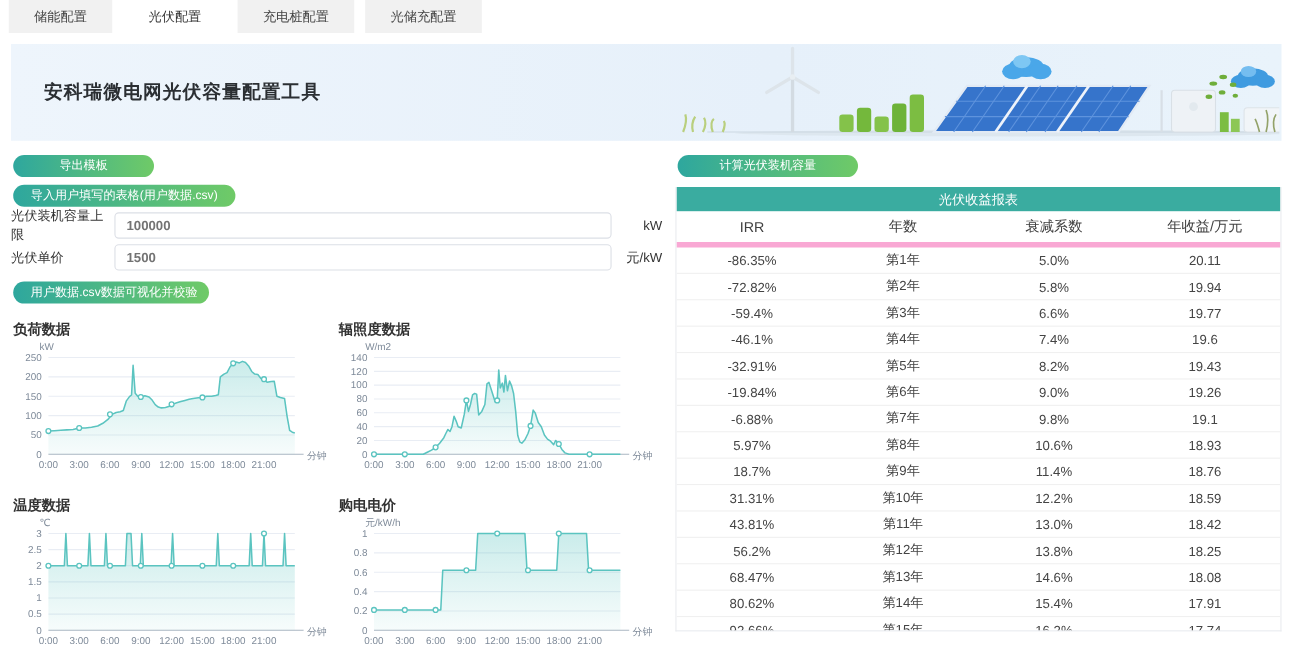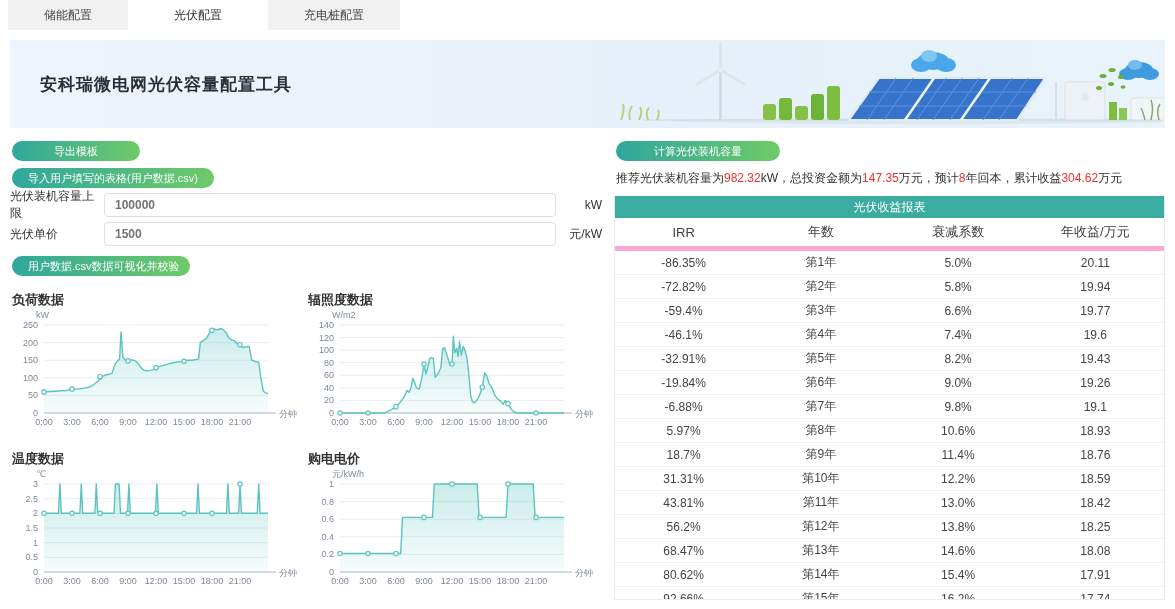--- a/index.html
+++ b/index.html
@@ -2,21 +2,21 @@
 <html><head>
 <meta charset="utf-8">
 <style>
   html,body{margin:0;padding:0}
   body{
     width:1175px;height:609px;overflow:hidden;background:#fff;
     font-family:"Liberation Sans","DejaVu Sans",sans-serif;color:#333;
   }
   
   .tabbar{display:flex;gap:10px;padding-left:8px;height:30px;background:#fff}
-  .tab{background:#f1f1f1;padding:0 36px;line-height:30px;font-size:12px;color:#444;cursor:pointer;white-space:nowrap}
+  .tab{background:#f1f1f1;padding:0 23px;line-height:30px;font-size:12px;color:#444;cursor:pointer;white-space:nowrap}
   .tab.active{background:#fff;color:#333}
   
   .banner{position:relative;margin:10px 10px 6px 10px;height:88px;
     background:linear-gradient(90deg,#eef5fc 0%,#e6f0fa 60%,#e9f3fb 100%);overflow:hidden}
   .banner h1{position:absolute;left:30px;top:50%;transform:translateY(-50%);
     margin:0;font-size:17px;font-weight:bold;letter-spacing:1px;color:#2b2f33}
   .illus{position:absolute;right:2px;bottom:2px}
   
   .main{display:flex;gap:12px;padding:0 10px}
   .left{width:592px;flex:none}
@@ -46,20 +46,21 @@
   .trow{display:flex;height:23px;align-items:center;border-bottom:1px solid #f0f0f0;font-size:12px;color:#444}
   .trow span{flex:1;text-align:center}
 </style>
 </head>
 <body style="--acc1: #2ea79e; --acc2: #6fca67; --tealhead: #3aaca0; --red: #f5302e;">
 
 <nav class="tabbar" id="tabbar">
     <div class="tab">储能配置</div>
     <div class="tab active">光伏配置</div>
     <div class="tab">充电桩配置</div>
+    <div class="tab">光储充配置</div>
   </nav>
 
 <div class="banner">
   <h1>安科瑞微电网光伏容量配置工具</h1>
   <svg class="illus" width="560" height="86" viewBox="0 0 560 86">
     <ellipse cx="320" cy="81" rx="255" ry="3" fill="#dde7ef"></ellipse>
     <line x1="40" y1="80" x2="560" y2="80" stroke="#ccd8e2" stroke-width="1"></line>
 
     <g stroke="#b9cf7e" stroke-width="2" fill="none">
       <path d="M18 80 q4 -10 2 -16"></path>
@@ -341,21 +342,20 @@
             <circle cx="174.0" cy="49.4" r="2.2" fill="#fff" stroke="#5bc4c0" stroke-width="1.2"></circle>
             <circle cx="202.0" cy="16.0" r="2.2" fill="#fff" stroke="#5bc4c0" stroke-width="1.2"></circle>
             <circle cx="230.0" cy="49.4" r="2.2" fill="#fff" stroke="#5bc4c0" stroke-width="1.2"></circle>
           </svg>
       </div>
     </div>
   </div>
 
   <div class="right">
     <button class="pill" style="width:164px">计算光伏装机容量</button>
-    <p class="summary"><span>推荐光伏装机容量为</span><span class="red">982.32</span><span>kW，总投资金额为</span><span class="red">147.35</span><span>万元，预计</span><span class="red">8</span><span>年回本，累计收益</span><span class="red">304.62</span><span>万元</span></p>
 
     <div class="tablewrap">
       <div class="table-title">光伏收益报表</div>
       <div class="thead" id="thead">
           <span>IRR</span>
           <span>年数</span>
           <span>衰减系数</span>
           <span>年收益/万元</span>
         </div>
       <div id="tbody">

